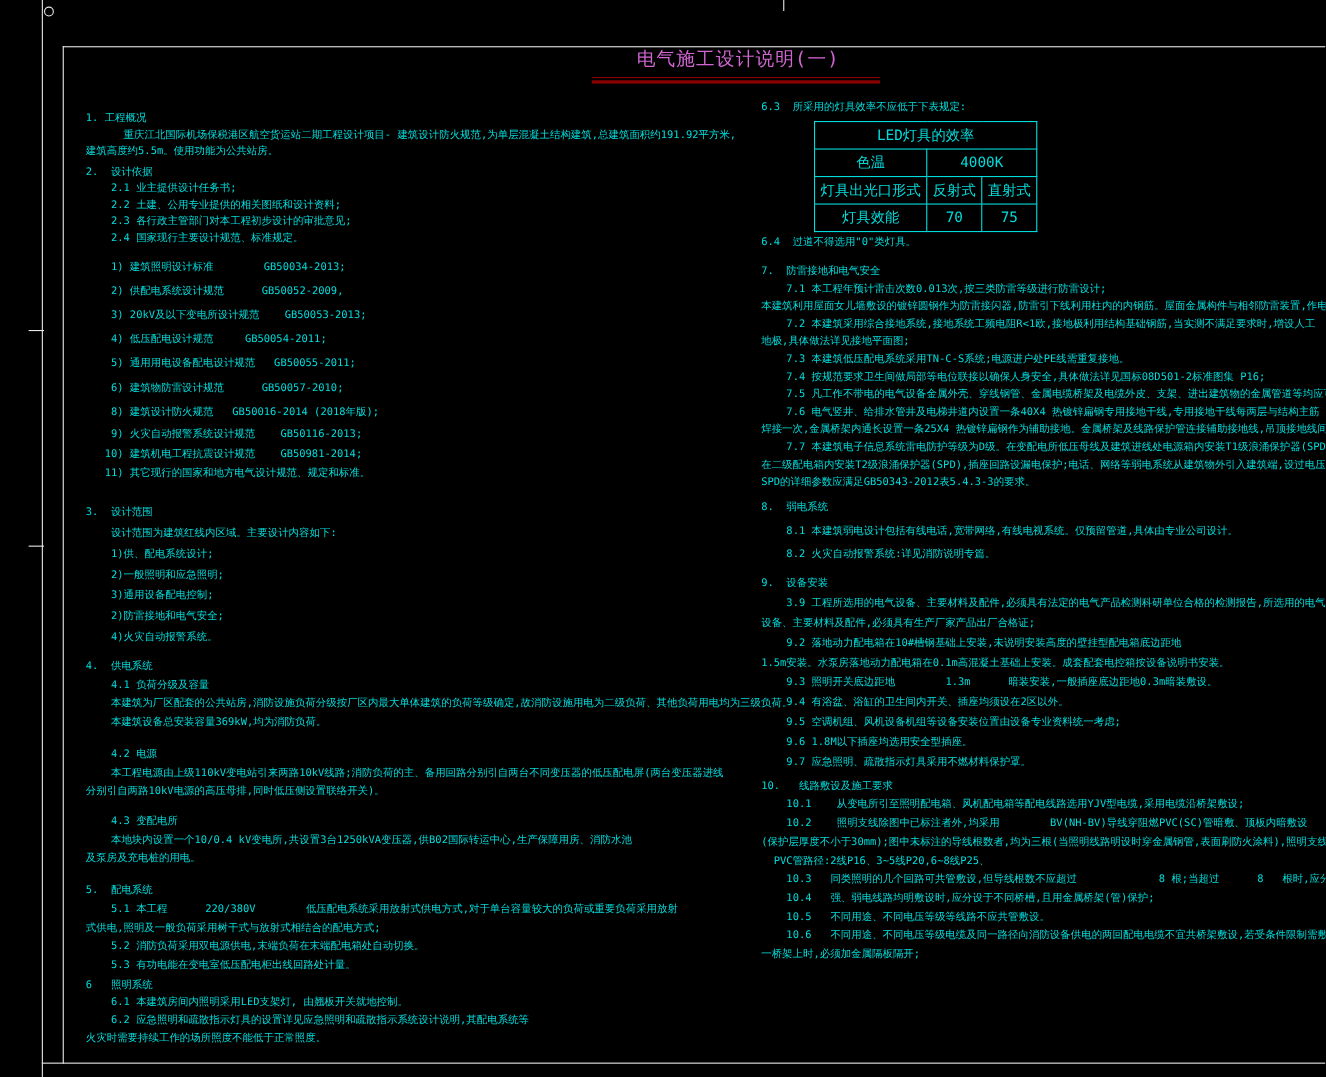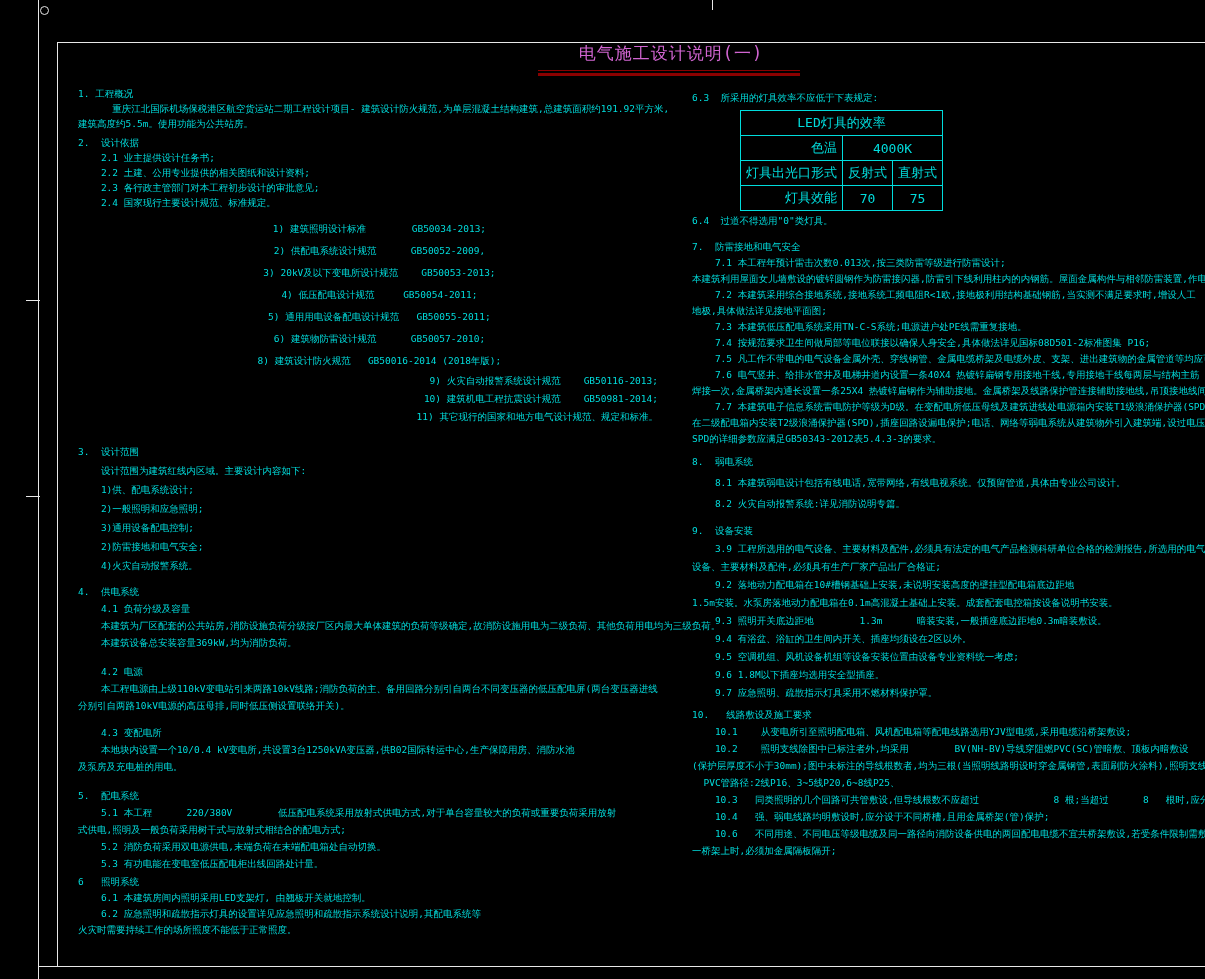--- a/index.html
+++ b/index.html
@@ -15,40 +15,40 @@
   .reg-circle{position:absolute;left:40px;top:6px;width:7px;height:7px;border:1px solid var(--frame);border-radius:50%;}
   
   .title{
     position:absolute;left:538px;top:42px;width:266px;text-align:center;
     color:var(--title);font-size:17px;letter-spacing:1px;white-space:pre;
   }
   .title-underline-1{position:absolute;left:538px;top:70px;width:262px;height:1px;background:var(--underline);}
   .title-underline-2{position:absolute;left:538px;top:73px;width:262px;height:3px;background:var(--underline);}
   
   .col{position:absolute;color:var(--text);}
-  .col-left{left:78px;top:86px;width:580px;}
+  .col-left{left:78px;top:100px;width:580px;}
   .col-right{left:692px;top:90px;width:513px;}
   .line{white-space:pre;color:var(--text);font-size:9.5px;}
   .block{margin:0;}
   .lh15 .line{line-height:15px;}
   .lh16 .line{line-height:16px;}
   .lh17 .line{line-height:17px;}
   .lh18 .line{line-height:18px;}
   .lh19 .line{line-height:19px;}
   .lh21 .line{line-height:21px;}
-  .lh22 .line{line-height:22px;text-align:center;}
+  .lh22 .line{line-height:22px;}
   
   .led-table{
     border-collapse:collapse;margin:4px 0 2px 48px;
   }
   .led-table td{
     border:1px solid var(--text);color:var(--text);font-size:13px;
     padding:3px 5px;text-align:center;white-space:pre;height:14px;
   }
-  .led-table td.lbl{text-align:right;width:78px;font-family:Liberation Serif, serif;}
+  .led-table td.lbl{text-align:center;width:78px;font-family:Liberation Serif, serif;}
   .led-table td.v1{width:34px;}
   .led-table td.v2{width:38px;}
   .led-table td.ttl{text-align:center;}
 </style>
 </head>
 <body>
 
 <div class="vline" style="left:38px;top:0;width:1px;height:979px;"></div>
 <div class="reg-circle"></div>
 <div class="hline" style="left:26px;top:300px;width:14px;height:1px;"></div>
@@ -77,21 +77,21 @@
     </div>
     <div class="block lh22" style="margin-bottom: 0px;">
       <div class="line">    1) 建筑照明设计标准        GB50034-2013;</div>
       <div class="line">    2) 供配电系统设计规范      GB50052-2009,</div>
       <div class="line">    3) 20kV及以下变电所设计规范    GB50053-2013;</div>
       <div class="line">    4) 低压配电设计规范     GB50054-2011;</div>
       <div class="line">    5) 通用用电设备配电设计规范   GB50055-2011;</div>
       <div class="line">    6) 建筑物防雷设计规范      GB50057-2010;</div>
       <div class="line">    8) 建筑设计防火规范   GB50016-2014 (2018年版);</div>
     </div>
-    <div class="block lh18" style="margin-bottom: 16px; text-align: right;">
+    <div class="block lh18" style="margin-bottom: 16px;">
       <div class="line">    9) 火灾自动报警系统设计规范    GB50116-2013;</div>
       <div class="line">   10) 建筑机电工程抗震设计规范    GB50981-2014;</div>
       <div class="line">   11) 其它现行的国家和地方电气设计规范、规定和标准。</div>
     </div>
     <div class="block lh19" style="margin-bottom: 8px;">
       <div class="line">3.  设计范围</div>
       <div class="line">    设计范围为建筑红线内区域。主要设计内容如下:</div>
       <div class="line">    1)供、配电系统设计;</div>
       <div class="line">    2)一般照明和应急照明;</div>
       <div class="line">    3)通用设备配电控制;</div>
@@ -193,17 +193,18 @@
         <div class="line">    9.7 应急照明、疏散指示灯具采用不燃材料保护罩。</div>
       </div>
       <div class="block lh17" style="margin-bottom: 0px;">
         <div class="line">10.   线路敷设及施工要求</div>
         <div class="line">    10.1    从变电所引至照明配电箱、风机配电箱等配电线路选用YJV型电缆,采用电缆沿桥架敷设;</div>
         <div class="line">    10.2    照明支线除图中已标注者外,均采用        BV(NH-BV)导线穿阻燃PVC(SC)管暗敷、顶板内暗敷设</div>
         <div class="line">(保护层厚度不小于30mm);图中未标注的导线根数者,均为三根(当照明线路明设时穿金属钢管,表面刷防火涂料),照明支线穿管管径选择如下;</div>
         <div class="line">  PVC管路径:2线P16、3~5线P20,6~8线P25、</div>
         <div class="line">    10.3   同类照明的几个回路可共管敷设,但导线根数不应超过             8 根;当超过      8   根时,应分管敷设并使同一管内的导线自成回路;</div>
         <div class="line">    10.4   强、弱电线路均明敷设时,应分设于不同桥槽,且用金属桥架(管)保护;</div>
+        <div class="line">    10.5   不同用途、不同电压等级等线路不应共管敷设。</div>
         <div class="line">    10.6   不同用途、不同电压等级电缆及同一路径向消防设备供电的两回配电电缆不宜共桥架敷设,若受条件限制需敷设在</div>
         <div class="line">一桥架上时,必须加金属隔板隔开;</div>
       </div>
     </div>
 </div>
 
 </body></html>

